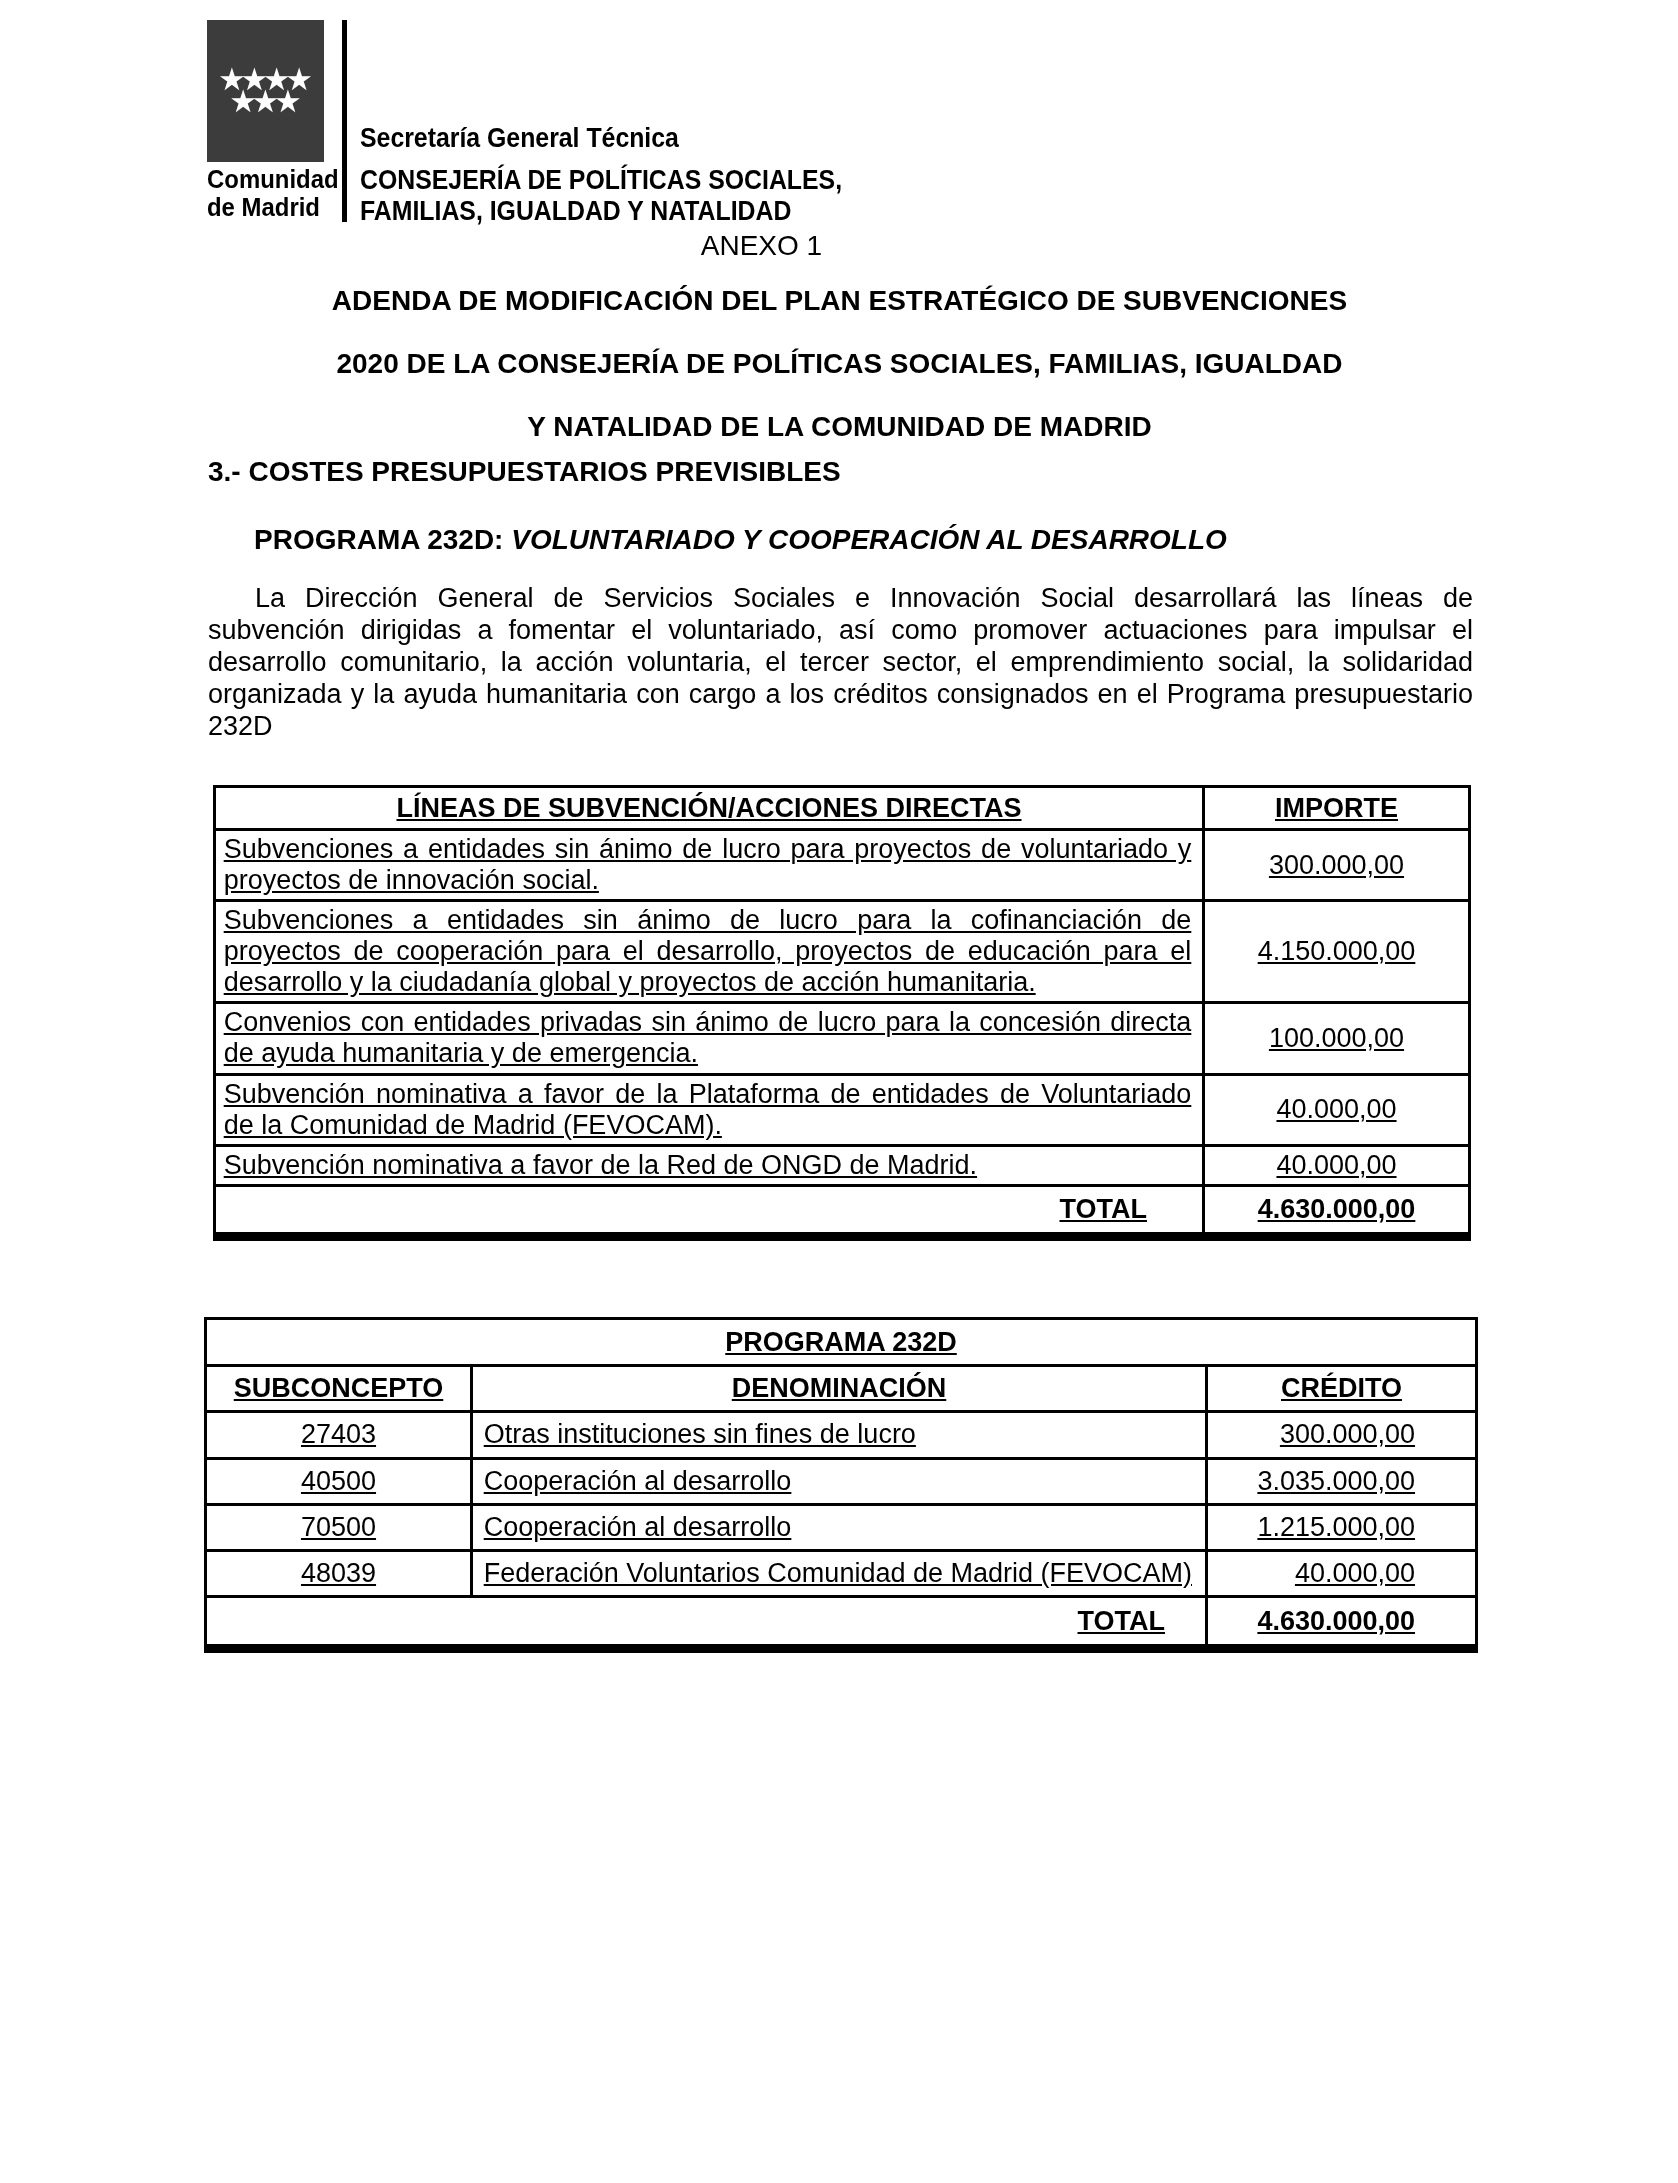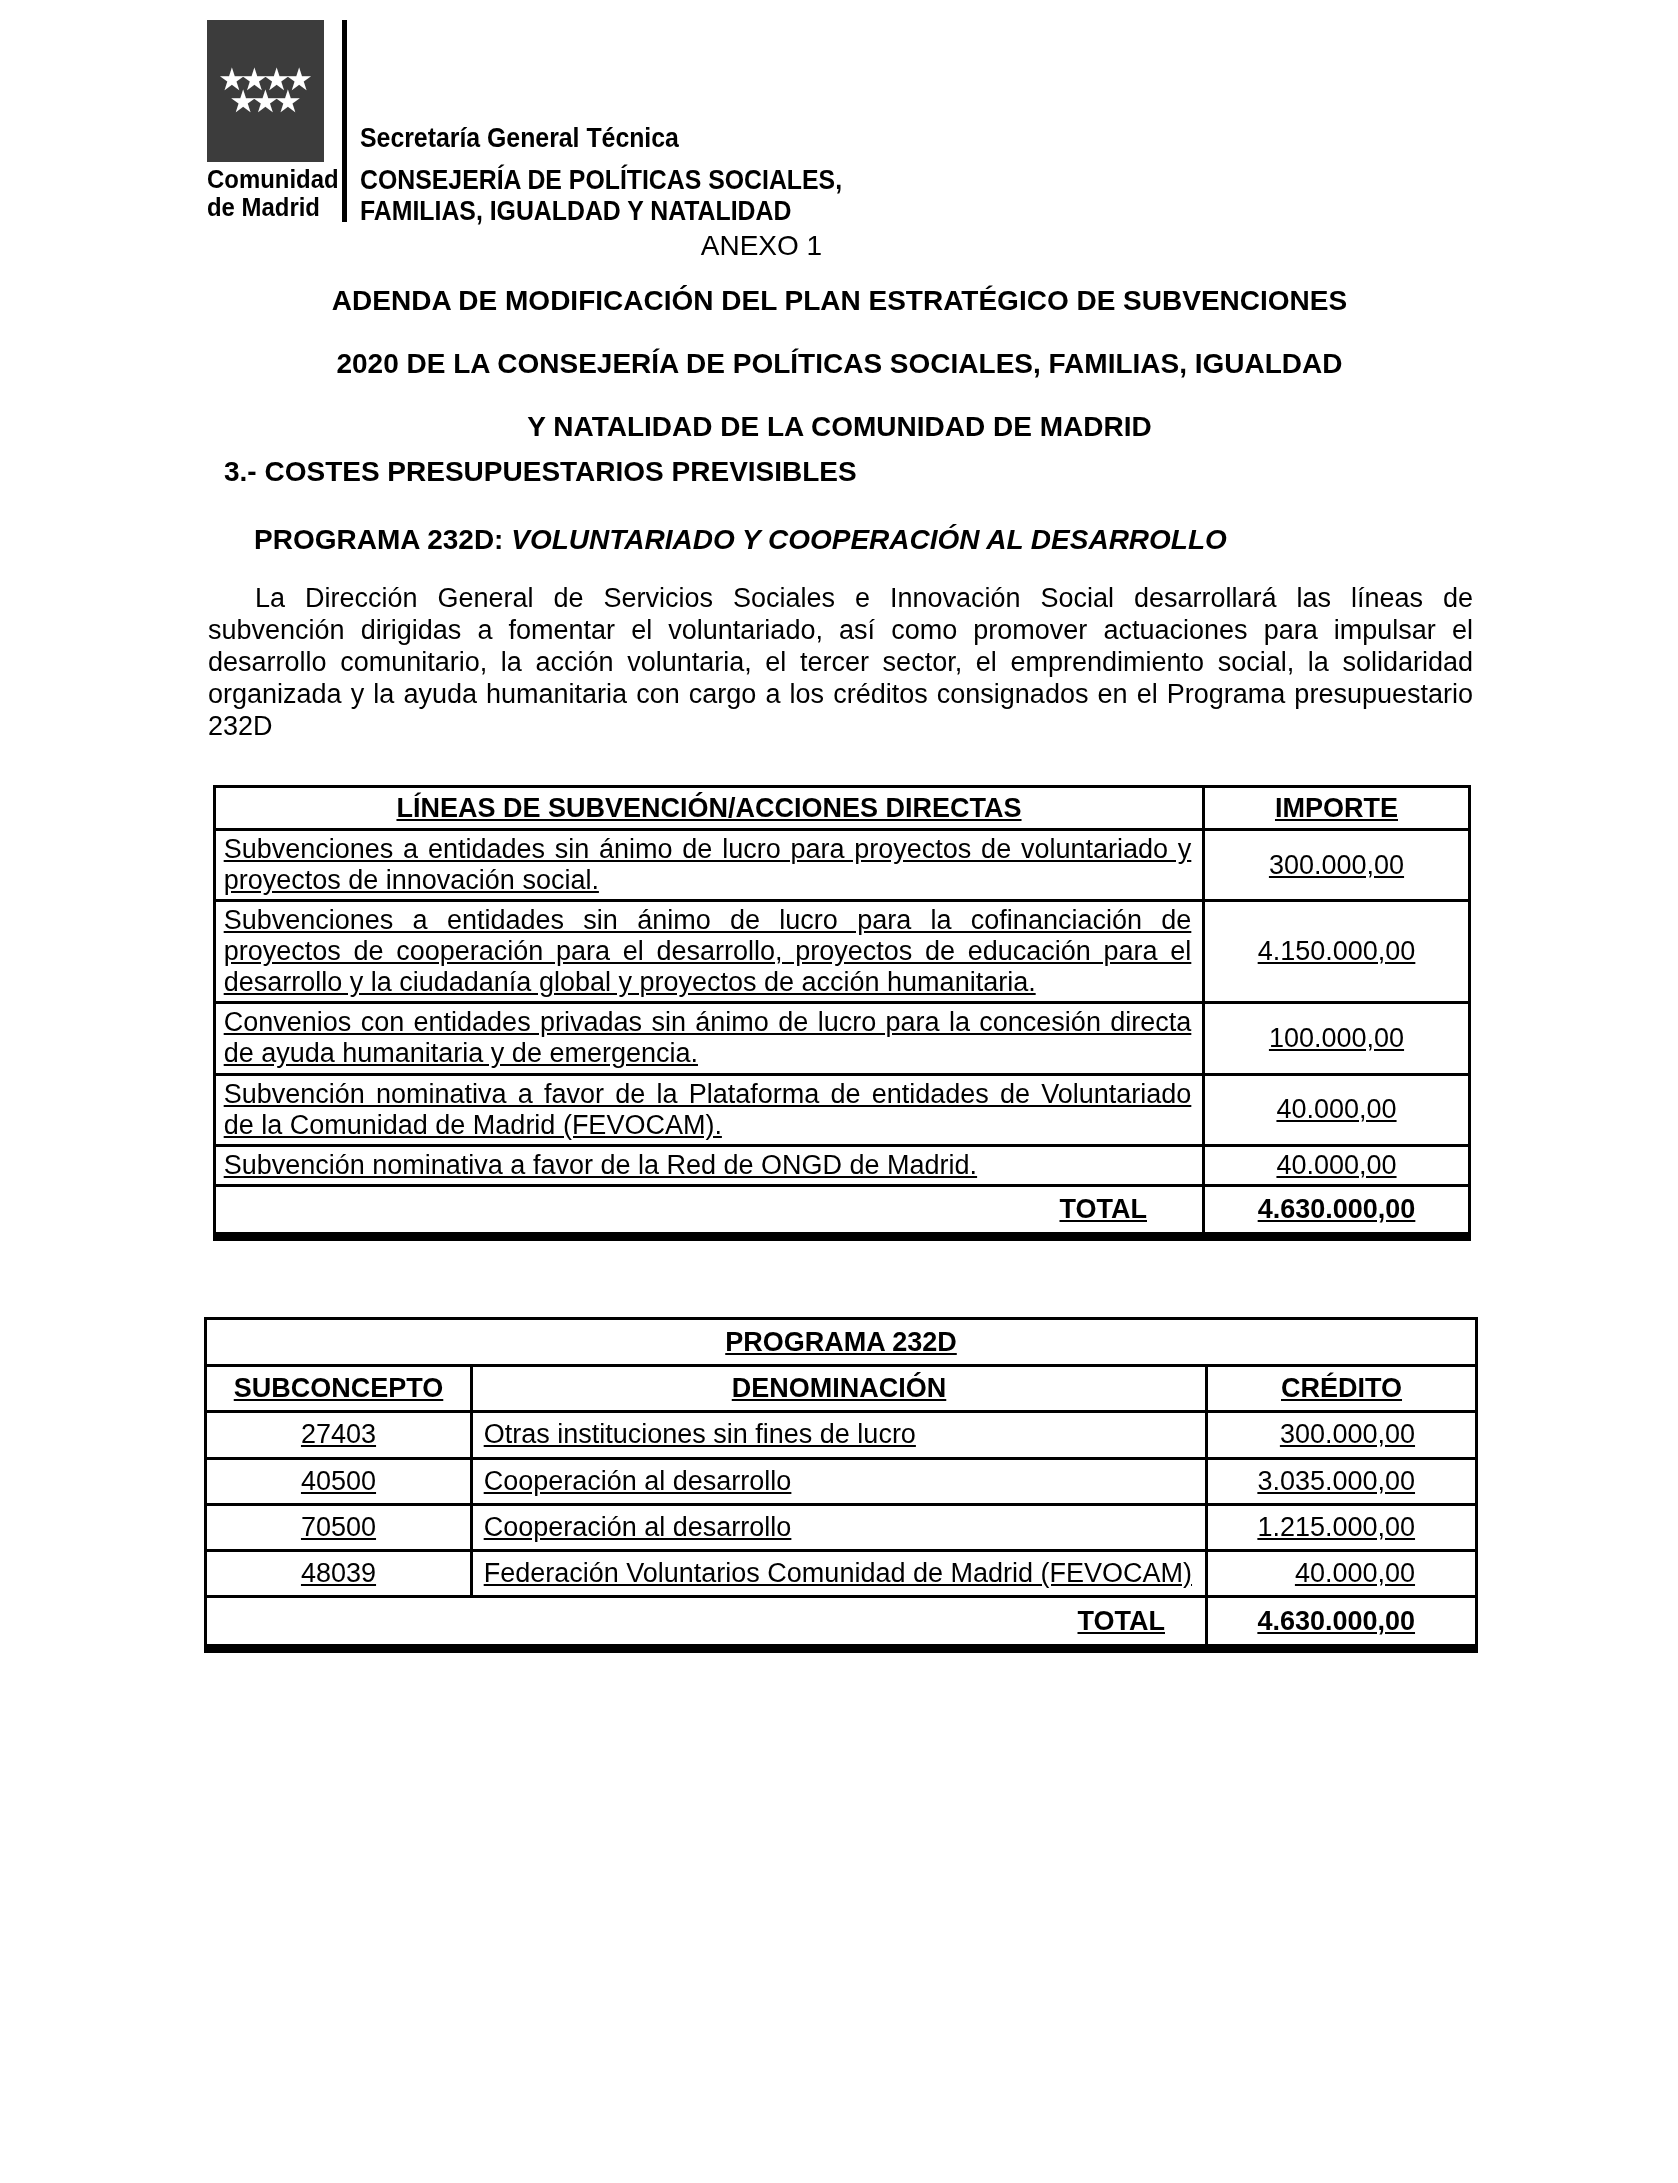--- a/index.html
+++ b/index.html
@@ -20,21 +20,21 @@
   .logo-caption{left:207px;top:165px;width:122px;font-weight:bold;font-size:26px;line-height:28px;
     transform:scaleX(0.92);transform-origin:left top;white-space:nowrap;}
   .vdivider{left:342px;top:20px;width:4.6px;height:202px;background:#000;}
   .org-block{left:360px;top:122px;font-weight:bold;font-size:27.6px;line-height:31px;
     transform:scaleX(0.90);transform-origin:left top;white-space:nowrap;}
   .org-line1{margin-bottom:10.7px;}
 
   
   .annex{left:0;top:230px;width:1523px;text-align:center;font-size:28px;}
   .doc-title{left:207px;top:269px;width:1265px;text-align:center;font-weight:bold;font-size:28px;line-height:63px;}
-  .section-heading{left:208px;top:456px;font-weight:bold;font-size:28px;white-space:nowrap;margin-left:16px;}
+  .section-heading{left:208px;top:456px;font-weight:bold;font-size:28px;white-space:nowrap;}
   .program-heading{left:254px;top:524px;font-weight:bold;font-size:28px;white-space:nowrap;}
   .program-heading .ital{font-style:italic;}
 
   
   .body-par{
     left:208px;top:582px;width:1265px;font-size:27px;line-height:32px;
     text-align:justify;text-indent:47px;word-spacing:0.8px;
   }
 
   

